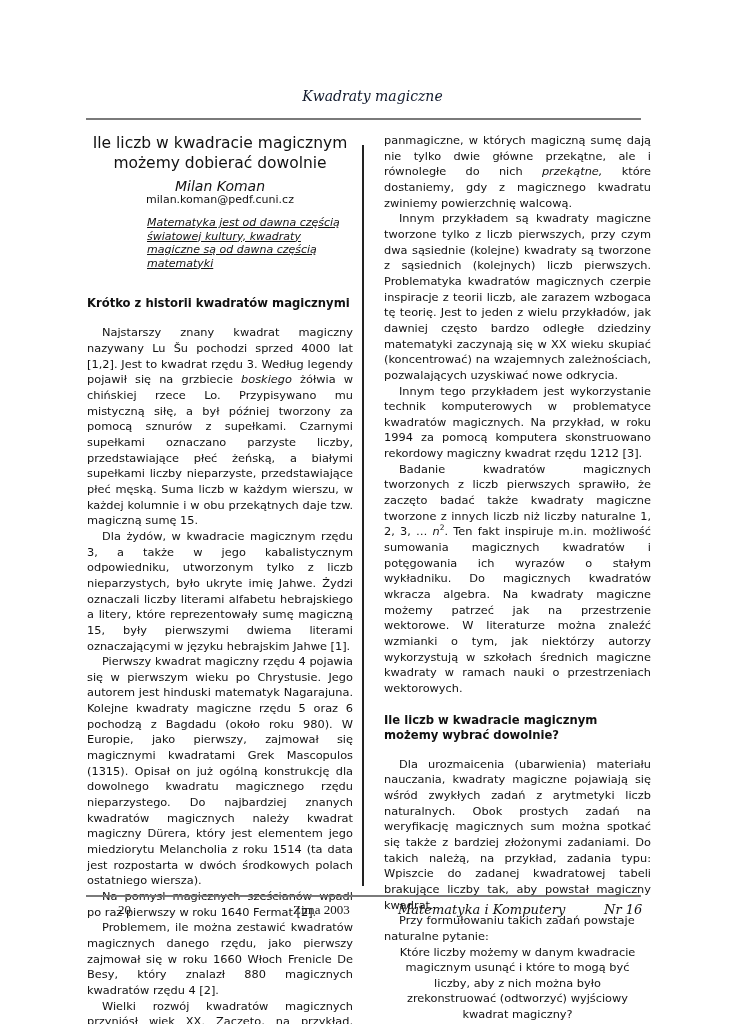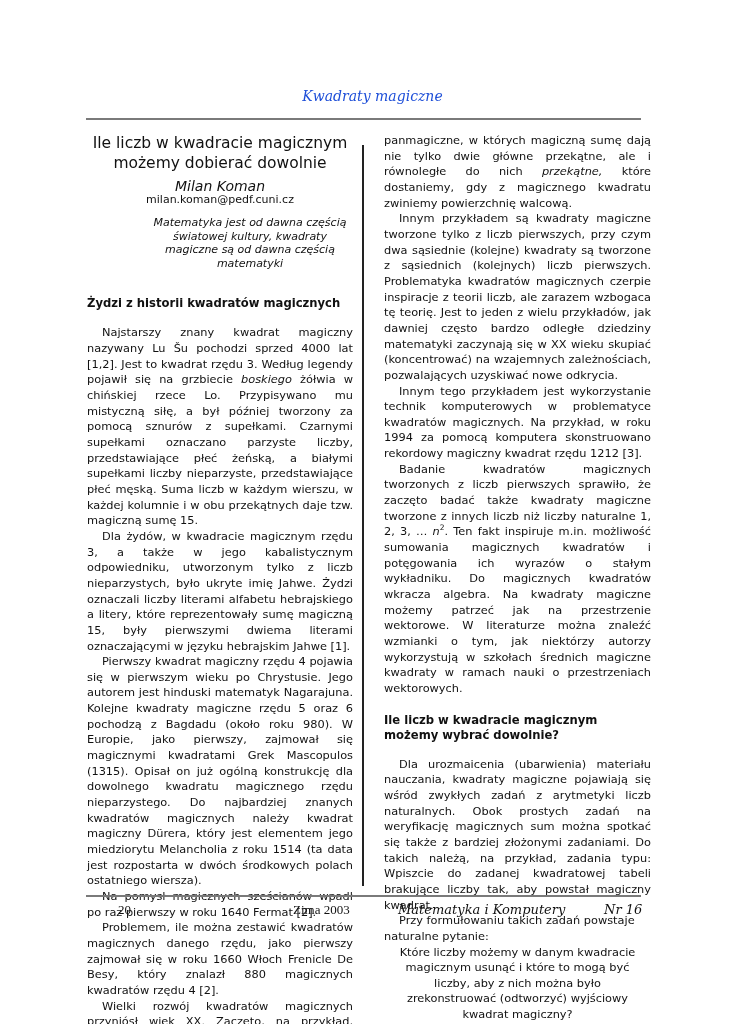--- a/index.html
+++ b/index.html
@@ -1,32 +1,32 @@
 <!DOCTYPE html>
 <html><head>
 <meta charset="utf-8">
 <style>
   html, body { margin:0; padding:0; background:#ffffff; }
   body { width:745px; height:1024px; position:relative; overflow:hidden;
          font-family:"DejaVu Sans", sans-serif; color:#111; }
   .running-head { position:absolute; left:0; width:745px; top:88px; text-align:center;
-         font-family:"DejaVu Serif", serif; font-style:italic; font-size:14px; color:#1d4ed8; }
+         font-family:"DejaVu Serif", serif; font-style:italic; font-size:14px; color:#0f172a; }
   .rule { position:absolute; background:#7a7a7a; height:1.5px; }
   .rule.top { left:86px; top:118px; width:555px; }
   .rule.bottom { left:86px; top:895px; width:555px; }
   .divider { position:absolute; left:362px; top:145px; width:1.5px; height:741px; background:#222; }
 
   .col { position:absolute; font-size:11.35px; line-height:15.65px; text-align:justify; }
   .col.left { left:87px; top:133px; width:266px; }
   .col.right { left:384px; top:133px; width:267px; }
 
   .title { font-weight:normal; font-size:15.5px; line-height:20px; text-align:center; margin:0 0 6px 0; }
   .author { font-style:italic; text-align:center; font-size:14px; line-height:14px; }
   .email { text-align:center; font-size:11px; line-height:14px; margin-bottom:9px; }
-  .epigraph { font-style:italic; text-align:center; font-size:11px; line-height:13.6px; padding-left:60px; margin-bottom:26px; }
+  .epigraph { font-style:italic; text-align:left; font-size:11px; line-height:13.6px; padding-left:60px; margin-bottom:26px;text-decoration:underline; }
   .section-h { font-weight:bold; font-size:11.6px; line-height:15px; text-align:left; margin:0 0 14px 0; }
   .section-h.second { margin-top:16px; }
   p { margin:0; text-indent:15px; }
   p.noindent { text-indent:0; }
   p.question { text-align:center; text-indent:0; padding:0 4px; }
   p.plain { text-align:left; }
   i { font-style:italic; }
   sup { font-size:7.5px; line-height:0; }
 
   .footer { position:absolute; top:902px; font-size:13px; }
@@ -41,21 +41,21 @@
 <div class="running-head">Kwadraty magiczne</div>
 <div class="rule top"></div>
 <div class="divider"></div>
 
 <div class="col left">
   <div class="title">Ile liczb w kwadracie magicznym możemy dobierać dowolnie</div>
   <div class="author">Milan Koman</div>
   <div class="email">milan.koman@pedf.cuni.cz</div>
   <div class="epigraph">Matematyka jest od dawna częścią światowej kultury, kwadraty magiczne są od dawna częścią matematyki</div>
 
-  <div class="section-h">Żydzi z historii kwadratów magicznych</div>
+  <div class="section-h">Krótko z historii kwadratów magicznymi</div>
   <p><span>Najstarszy znany kwadrat magiczny nazywany Lu Šu pochodzi sprzed 4000 lat [1,2]. Jest to kwadrat rzędu 3. Według legendy pojawił się na grzbiecie </span><i>boskiego</i><span> żółwia w chińskiej rzece Lo. Przypisywano mu mistyczną siłę, a był później tworzony za pomocą sznurów z supełkami. Czarnymi supełkami oznaczano parzyste liczby, przedstawiające płeć żeńską, a białymi supełkami liczby nieparzyste, przedstawiające płeć męską. Suma liczb w każdym wierszu, w każdej kolumnie i w obu przekątnych daje tzw. magiczną sumę 15.</span></p>
   <p>Dla żydów, w kwadracie magicznym rzędu 3, a także w jego kabalistycznym odpowiedniku, utworzonym tylko z liczb nieparzystych, było ukryte imię Jahwe. Żydzi oznaczali liczby literami alfabetu hebrajskiego a litery, które reprezentowały sumę magiczną 15, były pierwszymi dwiema literami oznaczającymi w języku hebrajskim Jahwe [1].</p>
   <p>Pierwszy kwadrat magiczny rzędu 4 pojawia się w pierwszym wieku po Chrystusie. Jego autorem jest hinduski matematyk Nagarajuna. Kolejne kwadraty magiczne rzędu 5 oraz 6 pochodzą z Bagdadu (około roku 980). W Europie, jako pierwszy, zajmował się magicznymi kwadratami Grek Mascopulos (1315). Opisał on już ogólną konstrukcję dla dowolnego kwadratu magicznego rzędu nieparzystego. Do najbardziej znanych kwadratów magicznych należy kwadrat magiczny Dürera, który jest elementem jego miedziorytu Melancholia z roku 1514 (ta data jest rozpostarta w dwóch środkowych polach ostatniego wiersza).</p>
   <p>Na pomysł magicznych sześcianów  wpadł po raz pierwszy w roku 1640 Fermat [2].</p>
   <p>Problemem, ile można zestawić kwadratów magicznych danego rzędu, jako pierwszy zajmował się w roku 1660 Włoch Frenicle De Besy, który znalazł 880 magicznych kwadratów rzędu 4 [2].</p>
   <p style="text-align-last:justify;">Wielki rozwój kwadratów magicznych przyniósł wiek XX. Zaczęto, na przykład, badać kwadraty</p>
 </div>
 
 <div class="col right">
   <p class="noindent"><span>panmagiczne, w których magiczną sumę dają nie tylko dwie główne przekątne, ale i równoległe do nich </span><i>przekątne,</i><span> które dostaniemy, gdy z magicznego kwadratu zwiniemy powierzchnię walcową.</span></p>

